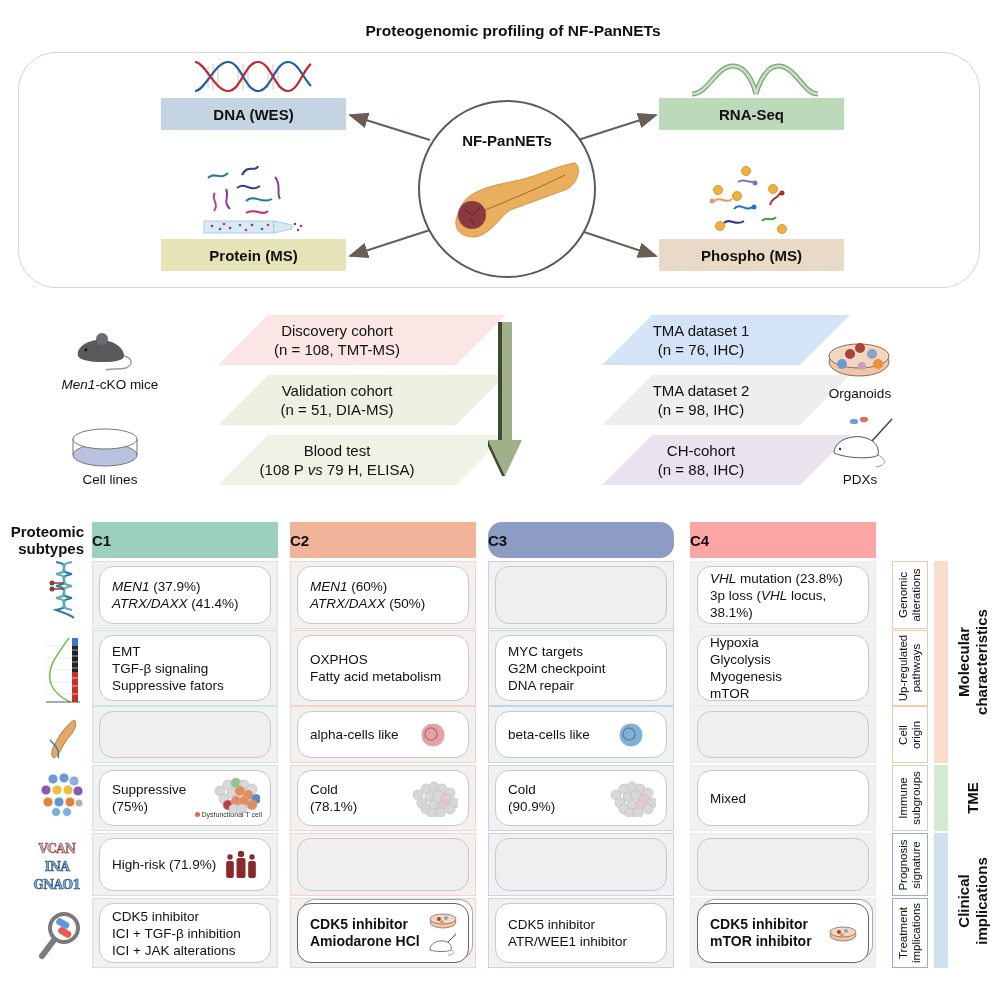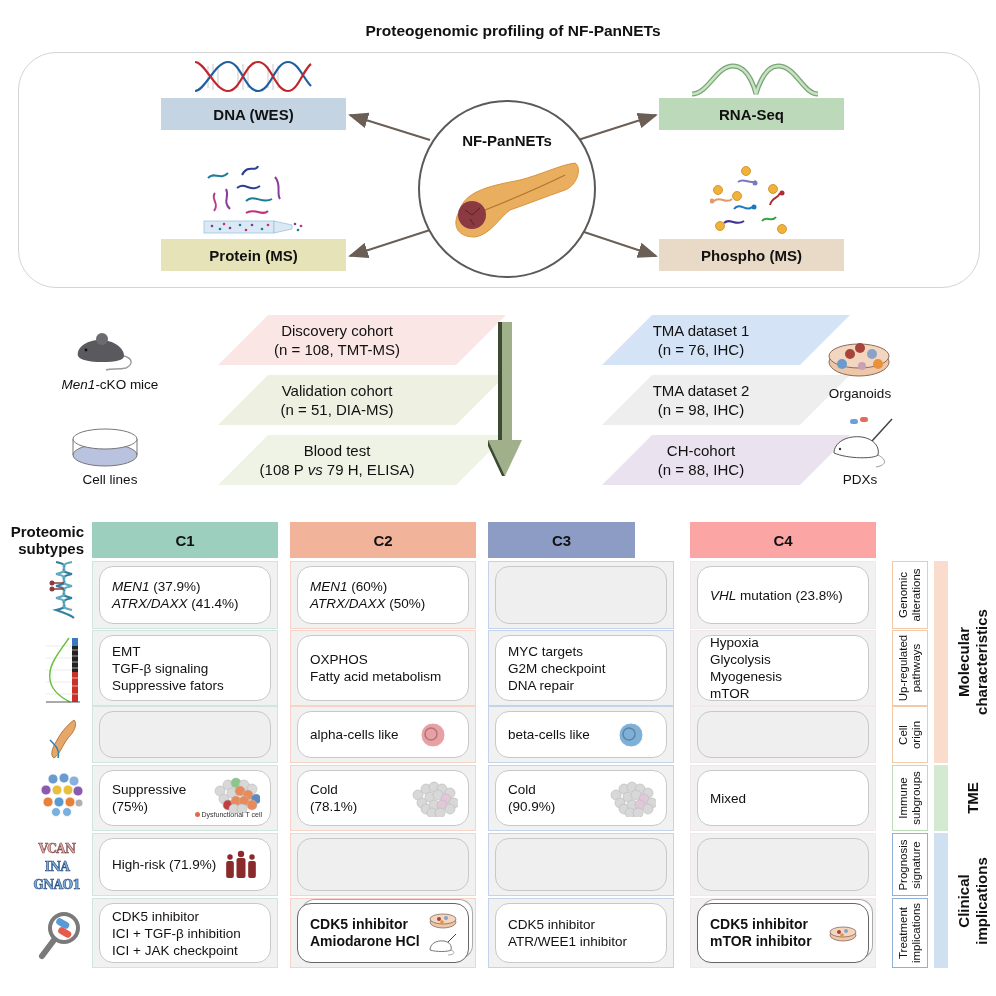--- a/index.html
+++ b/index.html
@@ -8,21 +8,21 @@
   .title{left:0;width:996px;top:22px;text-align:center;font-weight:bold;font-size:15.5px;padding-left:15px;}
   .panel{left:18px;top:52px;width:962px;height:236px;border:1.5px solid #d4d4d4;border-radius:38px;box-sizing:border-box;}
   .omic{height:32px;display:flex;align-items:center;justify-content:center;font-weight:bold;font-size:15px;}
   .center-circle{left:418px;top:100px;width:178px;height:178px;border:2px solid #5a5a5a;border-radius:50%;box-sizing:border-box;background:#fff;}
   .center-label{left:418px;top:132px;width:178px;text-align:center;font-weight:bold;font-size:15px;}
   .para{height:50px;display:flex;flex-direction:column;align-items:center;justify-content:center;font-size:15px;line-height:19px;text-align:center;}
   .para .bg{position:absolute;left:0;top:0;width:100%;height:100%;transform:skewX(-45deg);transform-origin:bottom left;z-index:0;}
   .para span{position:relative;z-index:1;}
   .side-label{font-size:13.5px;text-align:center;}
   .rowlabel{font-weight:bold;font-size:15px;text-align:right;line-height:17px;}
-  .hdr{height:36px;display:flex;align-items:center;justify-content:center;font-weight:bold;font-size:15px;}
+  .hdr{height:36px;display:flex;align-items:center;font-weight:bold;font-size:15px;}
   .cellbg{box-sizing:border-box;background:#f1f1f1;border:1.5px solid;}
   .card{position:absolute;left:6px;right:6px;top:4px;bottom:4px;background:#fff;border:1px solid #c8c8c8;border-radius:14px;box-sizing:border-box;padding:0 0 0 12px;display:flex;flex-direction:column;justify-content:center;font-size:13.5px;line-height:17px;}
   .card.empty{background:#efefef;}
   .card.bold{font-weight:bold;font-size:14px;}
   .vlab{box-sizing:border-box;border:1.5px solid;background:#fff;display:flex;align-items:center;justify-content:center;}
   .vlab span{transform:rotate(-90deg);white-space:nowrap;font-size:11.5px;line-height:13px;text-align:center;display:block;}
   .vbar{display:flex;align-items:center;justify-content:center;}
   .gtitle{transform:rotate(-90deg);white-space:nowrap;font-weight:bold;font-size:15px;line-height:18px;text-align:center;}
   .ital{font-style:italic;}
 </style>
@@ -229,21 +229,21 @@
   <div>subtypes</div>
 </div>
 
 <div id="table-root">
     <div class="abs hdr" style="left:92px;top:522px;width:186px;background:#9ccfbd;">
       <span>C1</span>
     </div>
     <div class="abs hdr" style="left:290px;top:522px;width:186px;background:#f2b39b;">
       <span>C2</span>
     </div>
-    <div class="abs hdr" style="left:488px;top:522px;width:147px;background:#8c9cc4;">
+    <div class="abs hdr" style="left:488px;top:522px;width:186px;background:#8c9cc4;border-radius:14px;">
       <span>C3</span>
     </div>
     <div class="abs hdr" style="left:690px;top:522px;width:186px;background:#fca5a5;">
       <span>C4</span>
     </div>
     <div class="abs cellbg" style="left:92px;top:561px;width:186px;height:68px;border-color:#cfe6dd;">
       <div class="card">
         <div><span class="ital">MEN1</span><span> (37.9%)</span></div>
         <div><span class="ital">ATRX/DAXX</span><span> (41.4%)</span></div>
       </div>
@@ -253,20 +253,21 @@
         <div><span class="ital">MEN1</span><span> (60%)</span></div>
         <div><span class="ital">ATRX/DAXX</span><span> (50%)</span></div>
       </div>
     </div>
     <div class="abs cellbg" style="left:488px;top:561px;width:186px;height:68px;border-color:#c5d3ea;">
       <div class="card empty"></div>
     </div>
     <div class="abs cellbg" style="left:690px;top:561px;width:186px;height:68px;border-color:#f0e8ec;">
       <div class="card">
         <div><span class="ital">VHL</span><span> mutation (23.8%)</span></div>
+        <div><span>3p loss (</span><span class="ital">VHL</span><span> locus, 38.1%)</span></div>
       </div>
     </div>
     <div class="abs cellbg" style="left:92px;top:630px;width:186px;height:76px;border-color:#cfe6dd;">
       <div class="card">
         <div>EMT</div>
         <div>TGF-β signaling</div>
         <div>Suppressive fators</div>
       </div>
     </div>
     <div class="abs cellbg" style="left:290px;top:630px;width:186px;height:76px;border-color:#f6d3c6;">
@@ -411,21 +412,21 @@
     <div class="abs cellbg" style="left:488px;top:833px;width:186px;height:63px;border-color:#c5d3ea;">
       <div class="card empty"></div>
     </div>
     <div class="abs cellbg" style="left:690px;top:833px;width:186px;height:63px;border-color:#f0e8ec;">
       <div class="card empty"></div>
     </div>
     <div class="abs cellbg" style="left:92px;top:898px;width:186px;height:70px;border-color:#cfe6dd;">
       <div class="card">
         <div>CDK5 inhibitor</div>
         <div>ICI + TGF-β inhibition</div>
-        <div>ICI + JAK checkpoint</div>
+        <div>ICI + JAK alterations</div>
       </div>
     </div>
     <div class="abs cellbg" style="left:290px;top:898px;width:186px;height:70px;border-color:#f6d3c6;">
       <div class="card bold" style="border: 1.2px solid rgb(102, 102, 102); box-shadow: rgb(255, 255, 255) 4px -4px 0px -1px, rgb(170, 170, 170) 4px -4px 0px 0px;">
         <div>CDK5 inhibitor</div>
         <div>Amiodarone HCl</div>
         <div style="position:absolute;right:10px;top:50%;transform:translateY(-50%);display:flex;flex-direction:column;align-items:center;gap:2px;">
           <svg width="30" height="20">
             <ellipse cx="15" cy="12" rx="13" ry="6" fill="#eec6a8" stroke="#8a6b5a" stroke-width="0.8"></ellipse>
             <ellipse cx="15" cy="9" rx="13" ry="5" fill="#f3d6bf" stroke="#8a6b5a" stroke-width="0.8"></ellipse>

